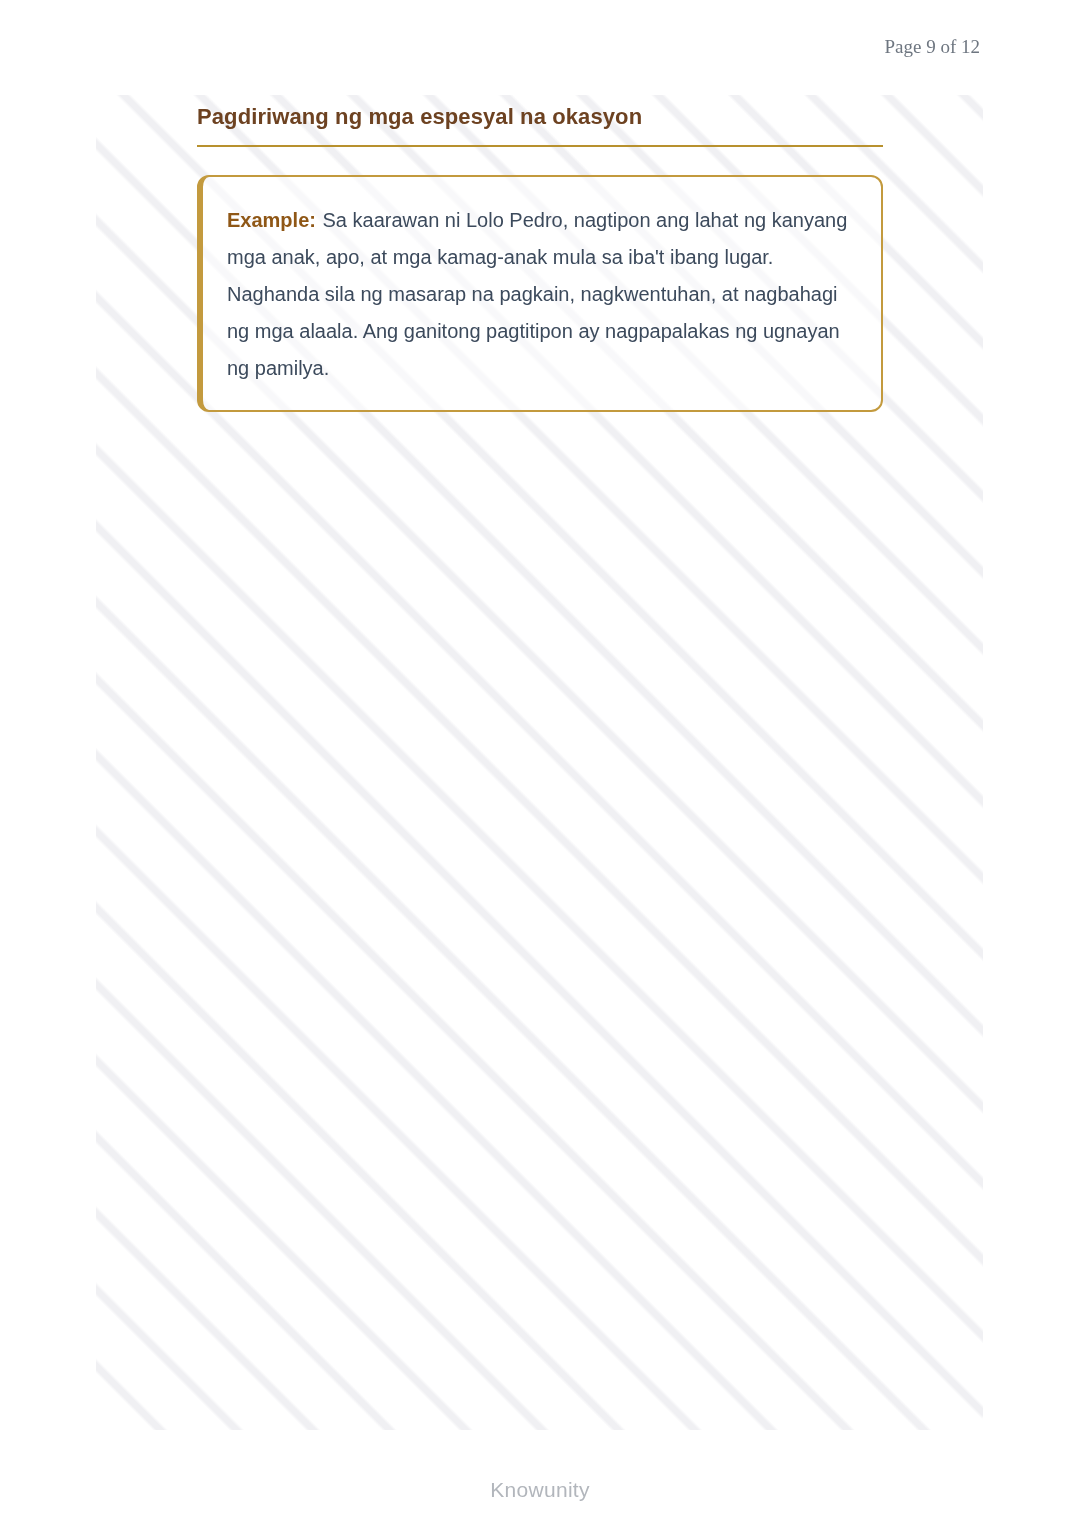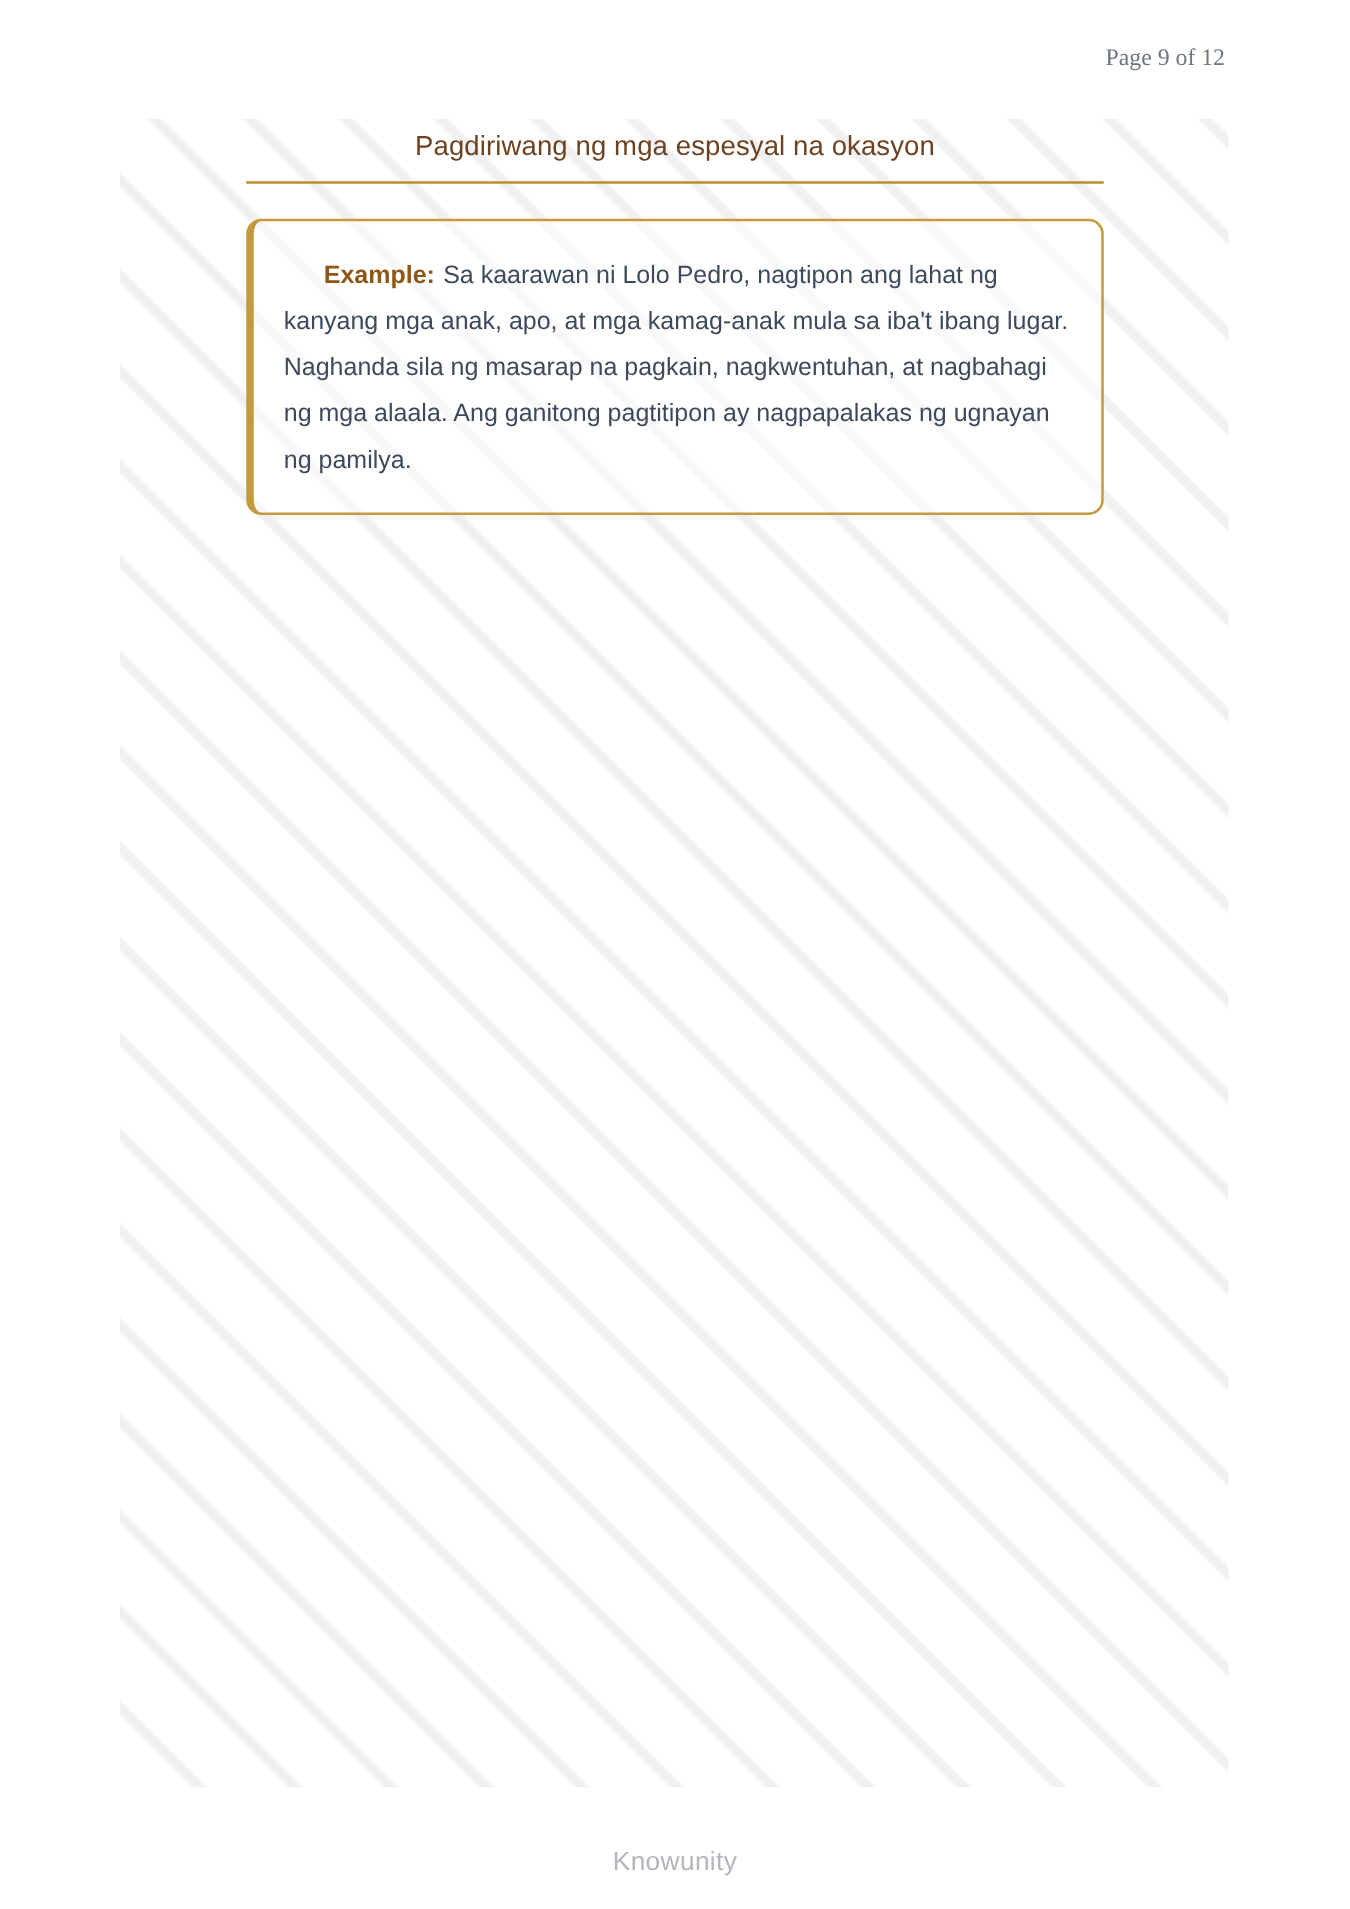--- a/index.html
+++ b/index.html
@@ -40,24 +40,23 @@
       var(--stripe-color, #f0f0f3) 43px,
       var(--stripe-color, #f0f0f3) 48px,
       #ffffff 51px,
       #ffffff 54px
     );
   }
   .heading {
     margin: 0;
     font-size: 22px;
     line-height: 28px;
-    font-weight: normal;
+    font-weight: bold;
     letter-spacing: 0.1px;
     color: var(--heading-color, #6d4221);
-    text-align: center;
   }
   .rule {
     margin: 14px 0 0 0;
     border: none;
     border-top: 2px solid var(--rule-color, #b8912e);
   }
   .body-paragraph {
     margin: 42px 0 0 0;
     font-size: 20px;
     line-height: 34px;
@@ -76,21 +75,20 @@
   .example-text {
     margin: 0;
     font-size: 20px;
     line-height: 37px;
     color: var(--body-text-color, #3c4a5c);
   }
   .example-label {
     font-weight: bold;
     color: var(--example-label-color, #8f5716);
     margin-right: 0.33em;
-    margin-left: 32px;
   }
   .brand-footer {
     position: absolute;
     left: 0;
     right: 0;
     top: 1478px;
     text-align: center;
     font-size: 21px;
     letter-spacing: 0.3px;
     color: var(--brand-color, #b2b6bc);

